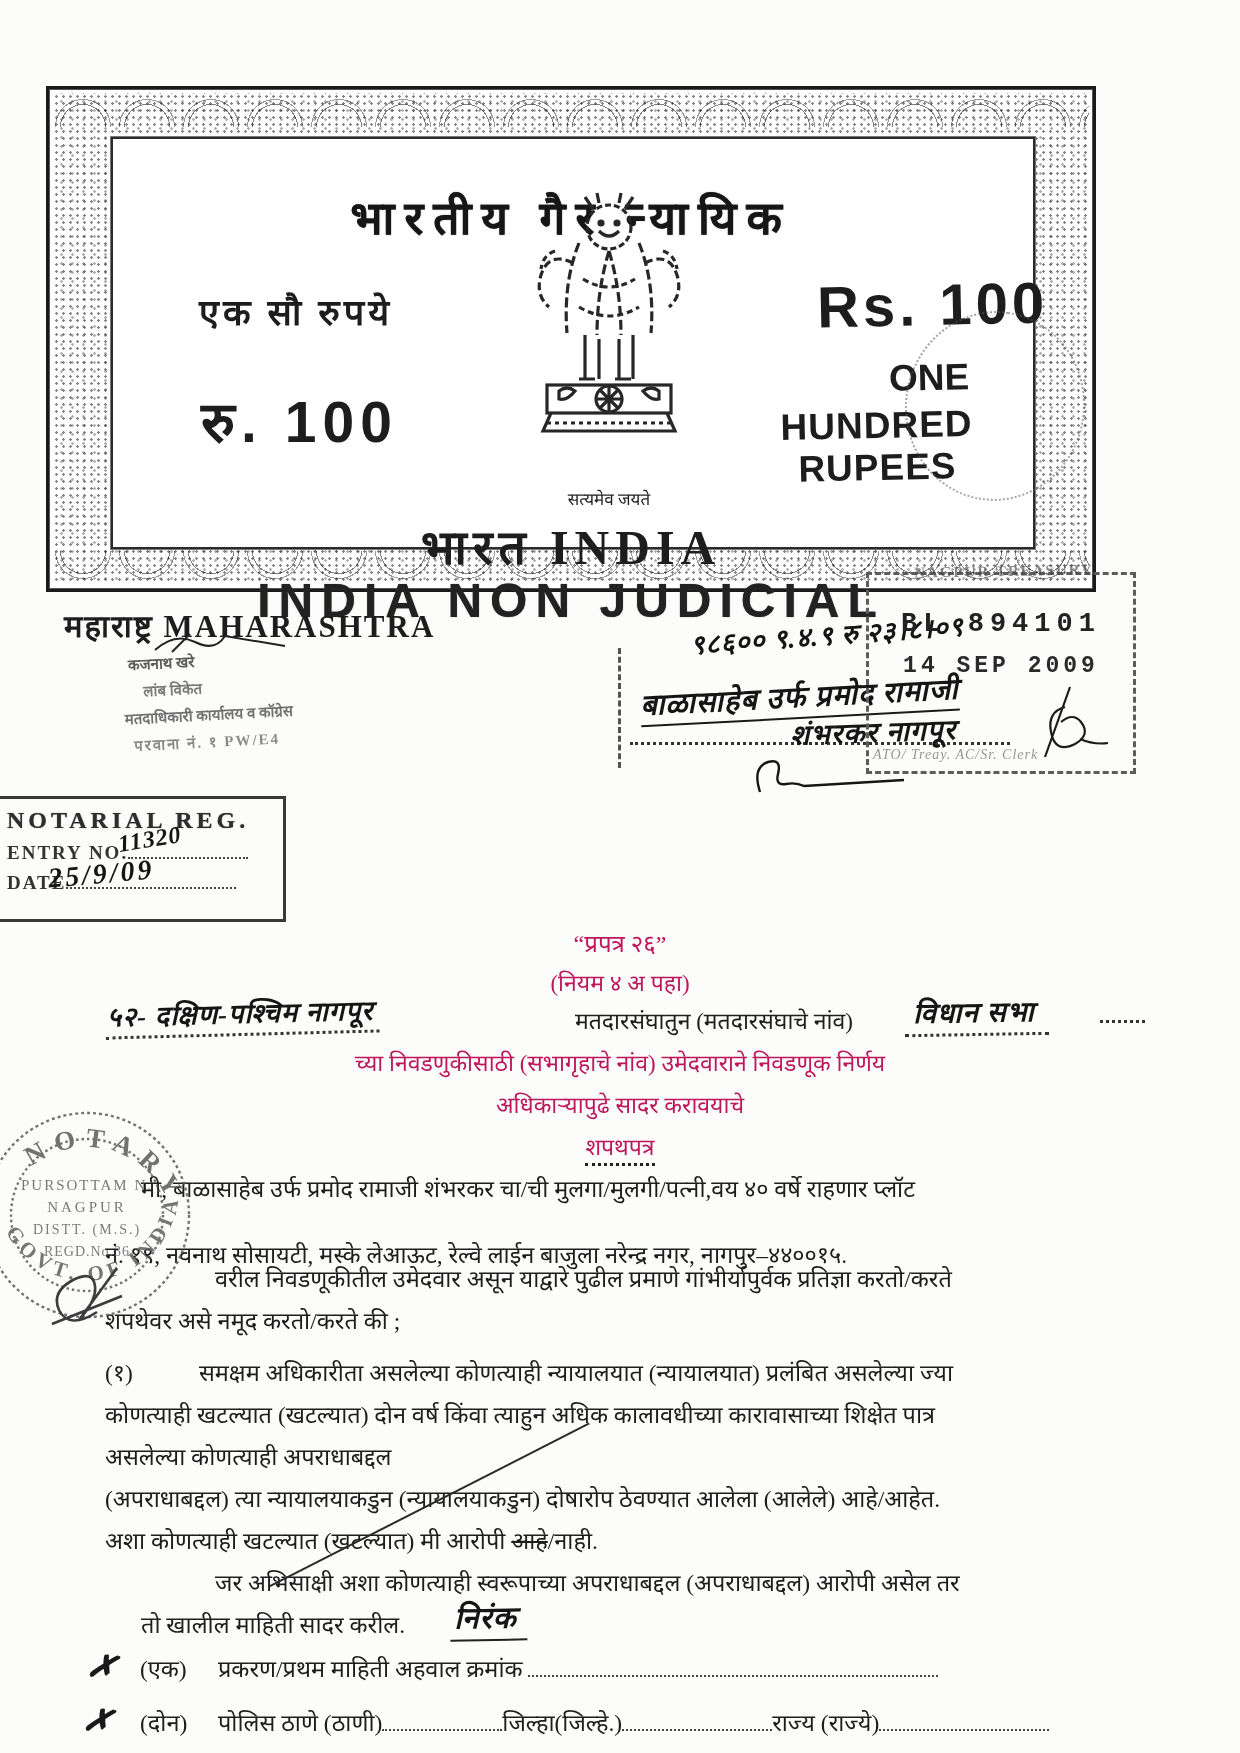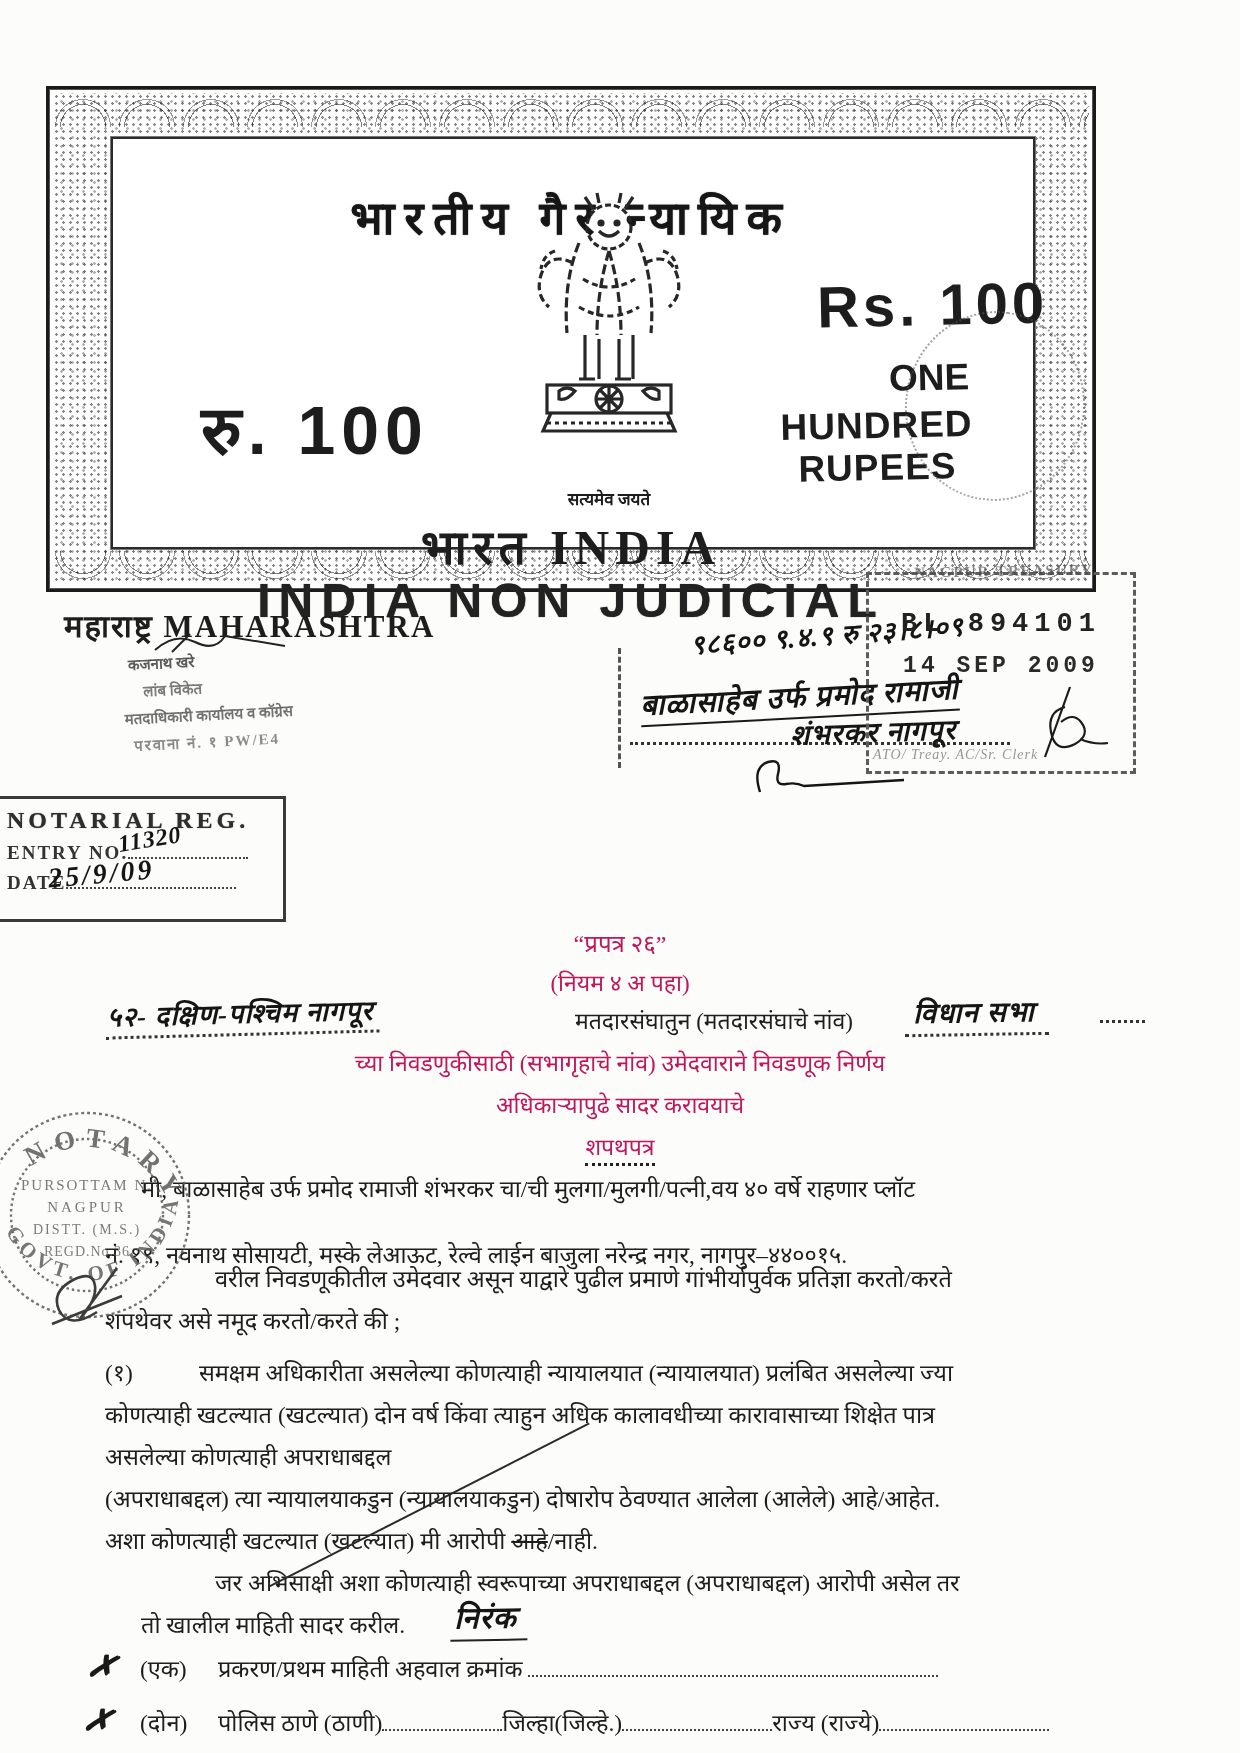--- a/index.html
+++ b/index.html
@@ -19,29 +19,29 @@
           background-size:64px 34px; }
   .lace::after { content:""; position:absolute; left:0; right:0; bottom:0; height:34px;
           background:repeating-radial-gradient(circle at 30px 0px, transparent 0 22px, rgba(0,0,0,.5) 22px 23px, transparent 23px 27px, rgba(0,0,0,.4) 27px 28px, transparent 28px 60px);
           background-size:64px 34px; }
   .frame-inner { position:absolute; left:62px; right:58px; top:48px; bottom:40px;
                  background:#fff; border:2px solid #2b2b2b; box-shadow:0 0 0 1px #777; }
 
   .stamp-title { left:0; right:0; top:96px; text-align:center; font-size:46px; font-weight:bold;
                  letter-spacing:10px; color:#161616; text-shadow:0 0 1px #333; }
   .den-words-hi { left:150px; top:198px; font-size:36px; font-weight:bold; letter-spacing:4px; }
-  .den-hi { left:152px; top:292px; font-size:68px; font-weight:bold; letter-spacing:6px;
+  .den-hi { left:152px; top:292px; font-size:57px; font-weight:bold; letter-spacing:6px;
             font-family:"Liberation Sans","DejaVu Sans",sans-serif; }
   .den-en { left:768px; top:182px; font-size:58px; font-weight:bold; letter-spacing:4px;
             font-family:"Liberation Sans","DejaVu Sans",sans-serif; transform:rotate(-1.2deg); }
   .one    { left:760px; top:268px; width:240px; text-align:center; font-size:37px; font-weight:bold;
             font-family:"Liberation Sans","DejaVu Sans",sans-serif; transform:rotate(-1.2deg); }
   .hundred{ left:648px; top:316px; width:360px; text-align:center; font-size:37px; font-weight:bold;
             font-family:"Liberation Sans","DejaVu Sans",sans-serif; letter-spacing:1px; transform:rotate(-1.2deg); }
-  .motto  { left:440px; top:398px; width:240px; text-align:center; font-size:17px; font-weight:bold; }
+  .motto  { left:440px; top:398px; width:240px; text-align:center; font-size:17px; font-weight:normal; }
   .bharat-india { left:0; right:0; top:424px; text-align:center; font-size:48px; font-weight:bold; letter-spacing:6px; }
   .non-judicial { left:0; right:0; top:484px; text-align:center; font-size:48px; font-weight:bold; letter-spacing:8px;
             font-family:"Liberation Sans","DejaVu Sans",sans-serif; color:#222; text-shadow:0 0 1px #444; }
   .treas-circle { left:856px; top:222px; width:180px; height:190px; border:2px dotted rgba(90,90,90,.55);
             border-radius:50%; transform:rotate(8deg); }
 
   .state-line { left:64px; top:604px; font-size:31px; font-weight:bold; letter-spacing:2px; }
 
   
   .tbox { left:826px; top:572px; width:270px; height:202px; border:3px dashed #5c5c5c; background:transparent;margin-left:40px; }
@@ -126,20 +126,21 @@
   svg text { font-family:"Liberation Serif",serif; }
 </style>
 </head>
 <body>
 
 <div class="abs frame-outer">
   <div class="lace"></div>
   <div class="frame-inner"></div>
 
   <div class="abs stamp-title">भारतीय गैर न्यायिक</div>
+  <div class="abs den-words-hi">एक सौ रुपये</div>
   <div class="abs den-hi">रु. 100</div>
   <div class="abs den-en">Rs. 100</div>
   <div class="abs one">ONE</div>
   <div class="abs hundred">HUNDRED RUPEES</div>
 
   <svg class="abs" style="left:430px; top:94px;" width="260" height="310" viewBox="0 0 130 155">
     <g fill="none" stroke="#272727" stroke-width="1.6">
 
       <circle cx="65" cy="22" r="11" stroke-dasharray="3 1.5"></circle>
       <path d="M57 13 l-4 -6 M73 13 l4 -6 M60 10 l-1 -5 M70 10 l1 -5"></path>

